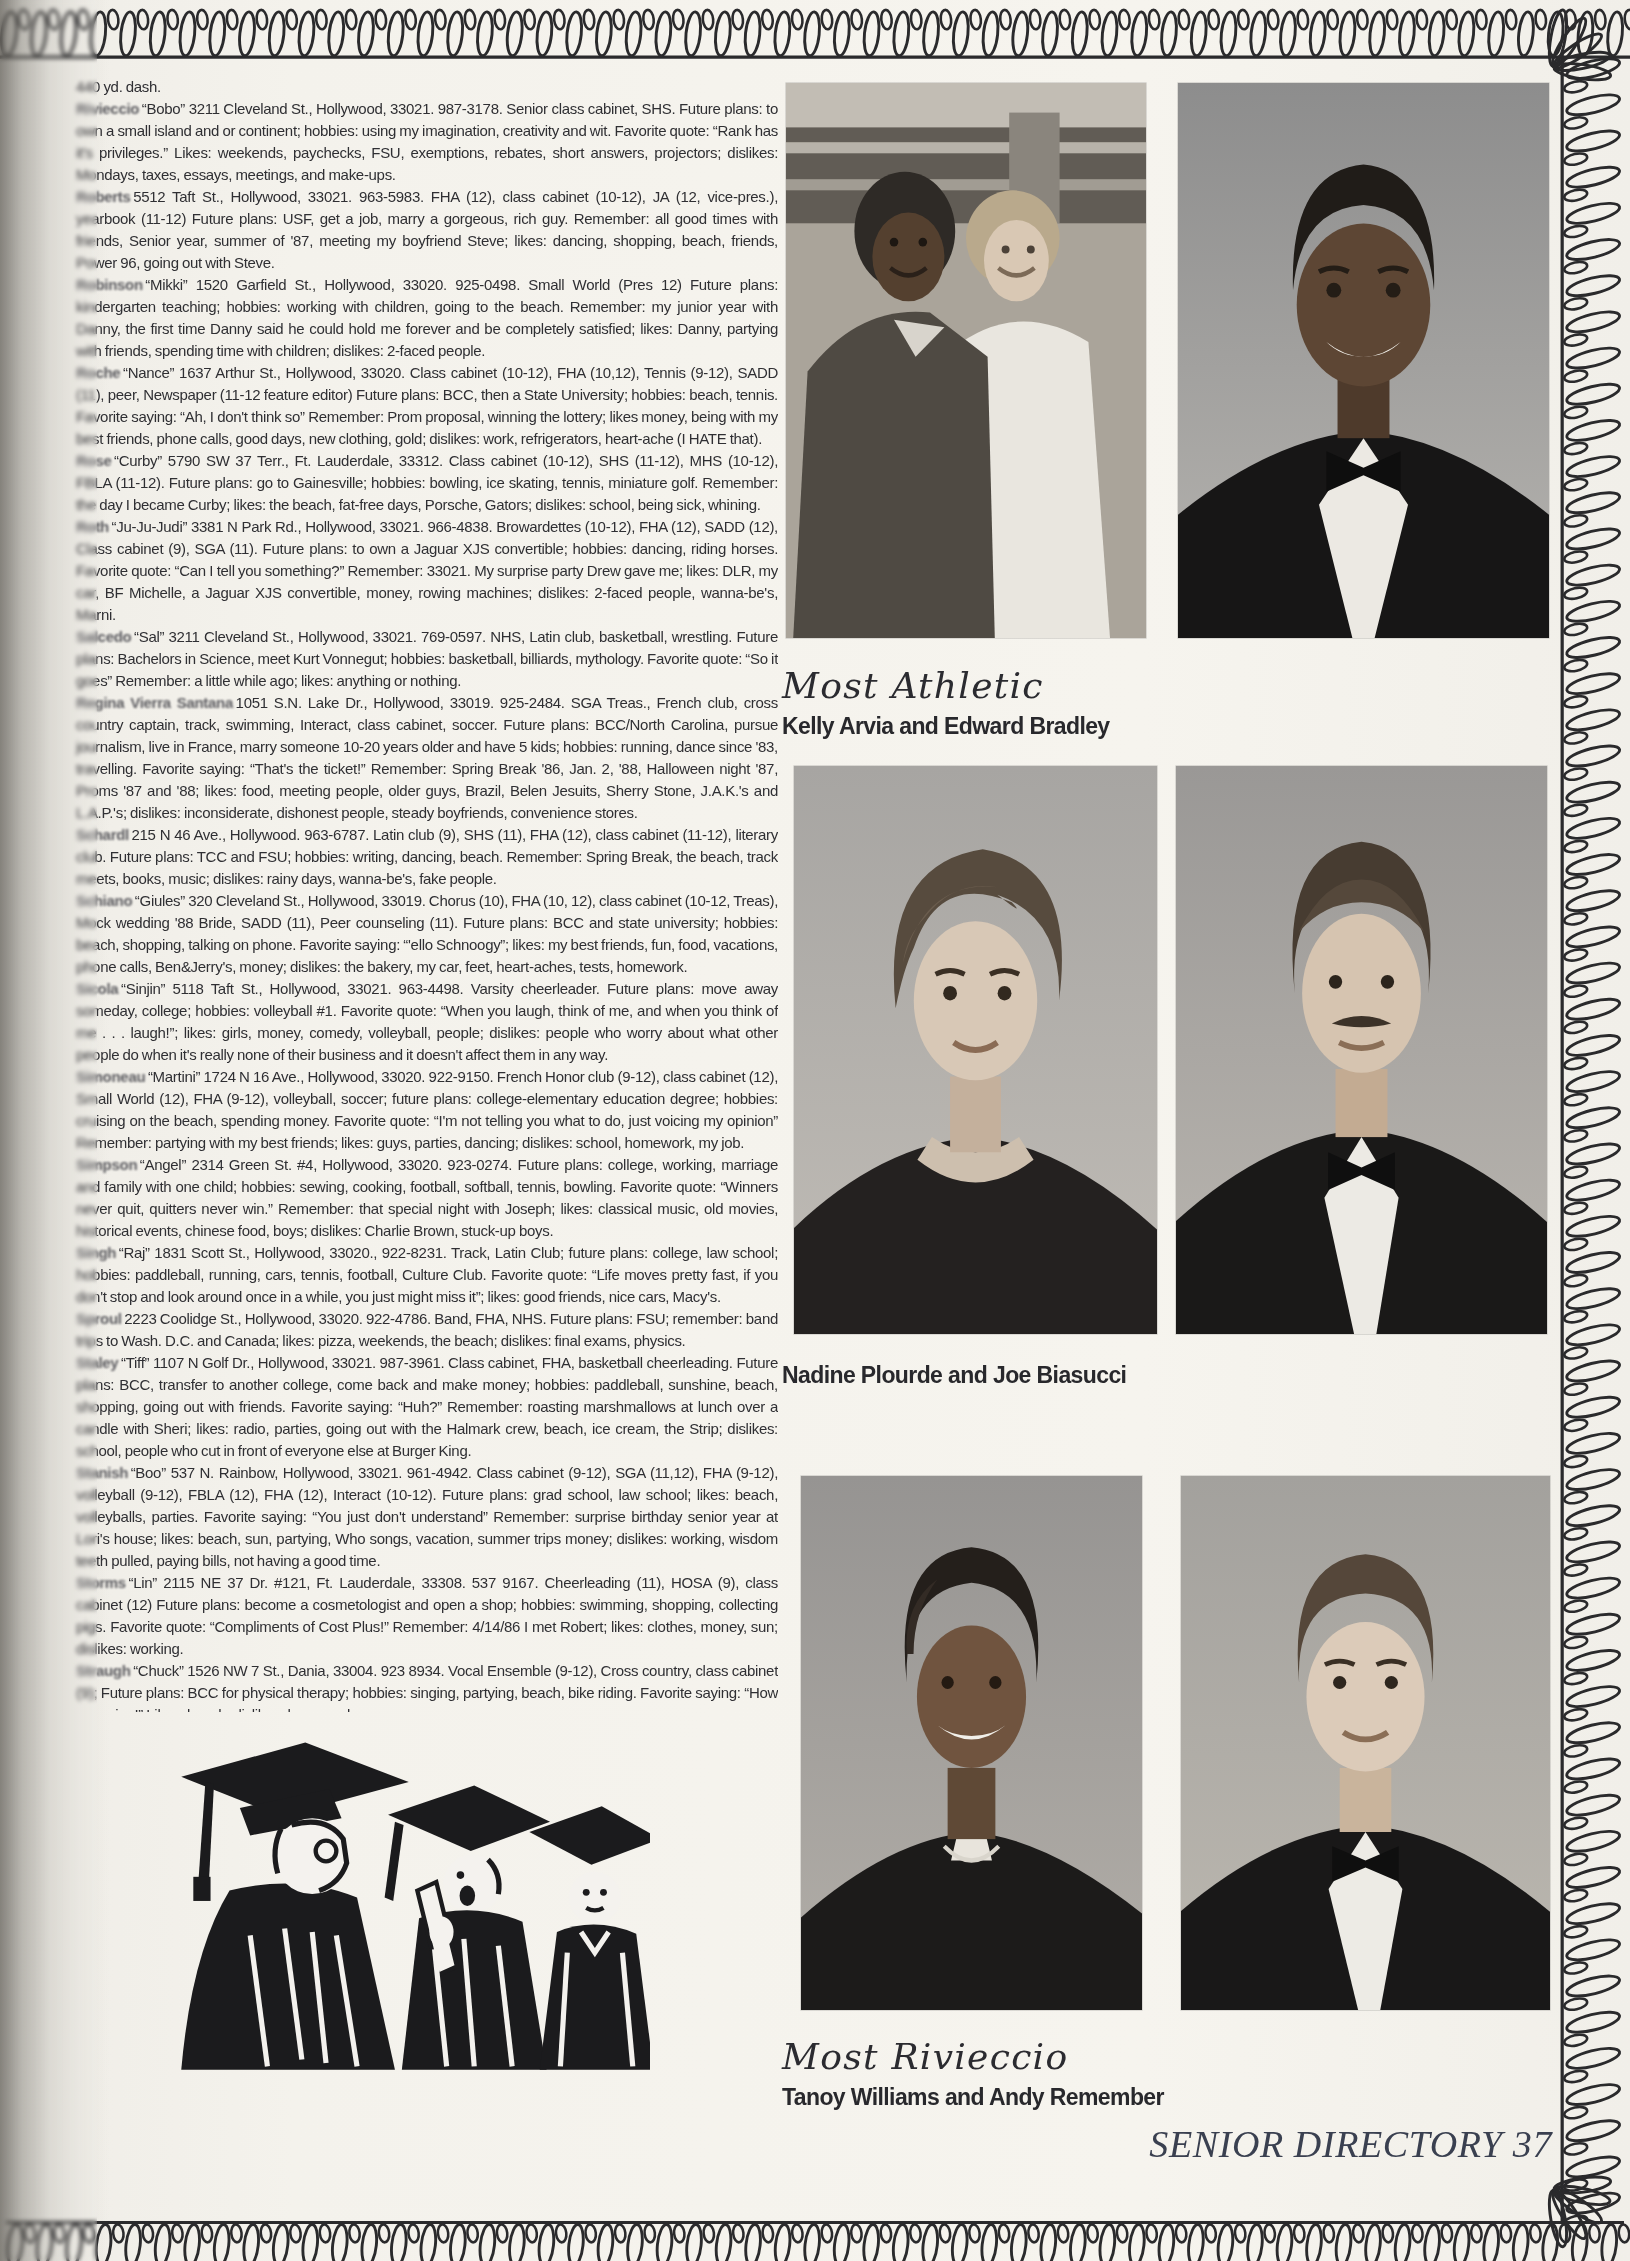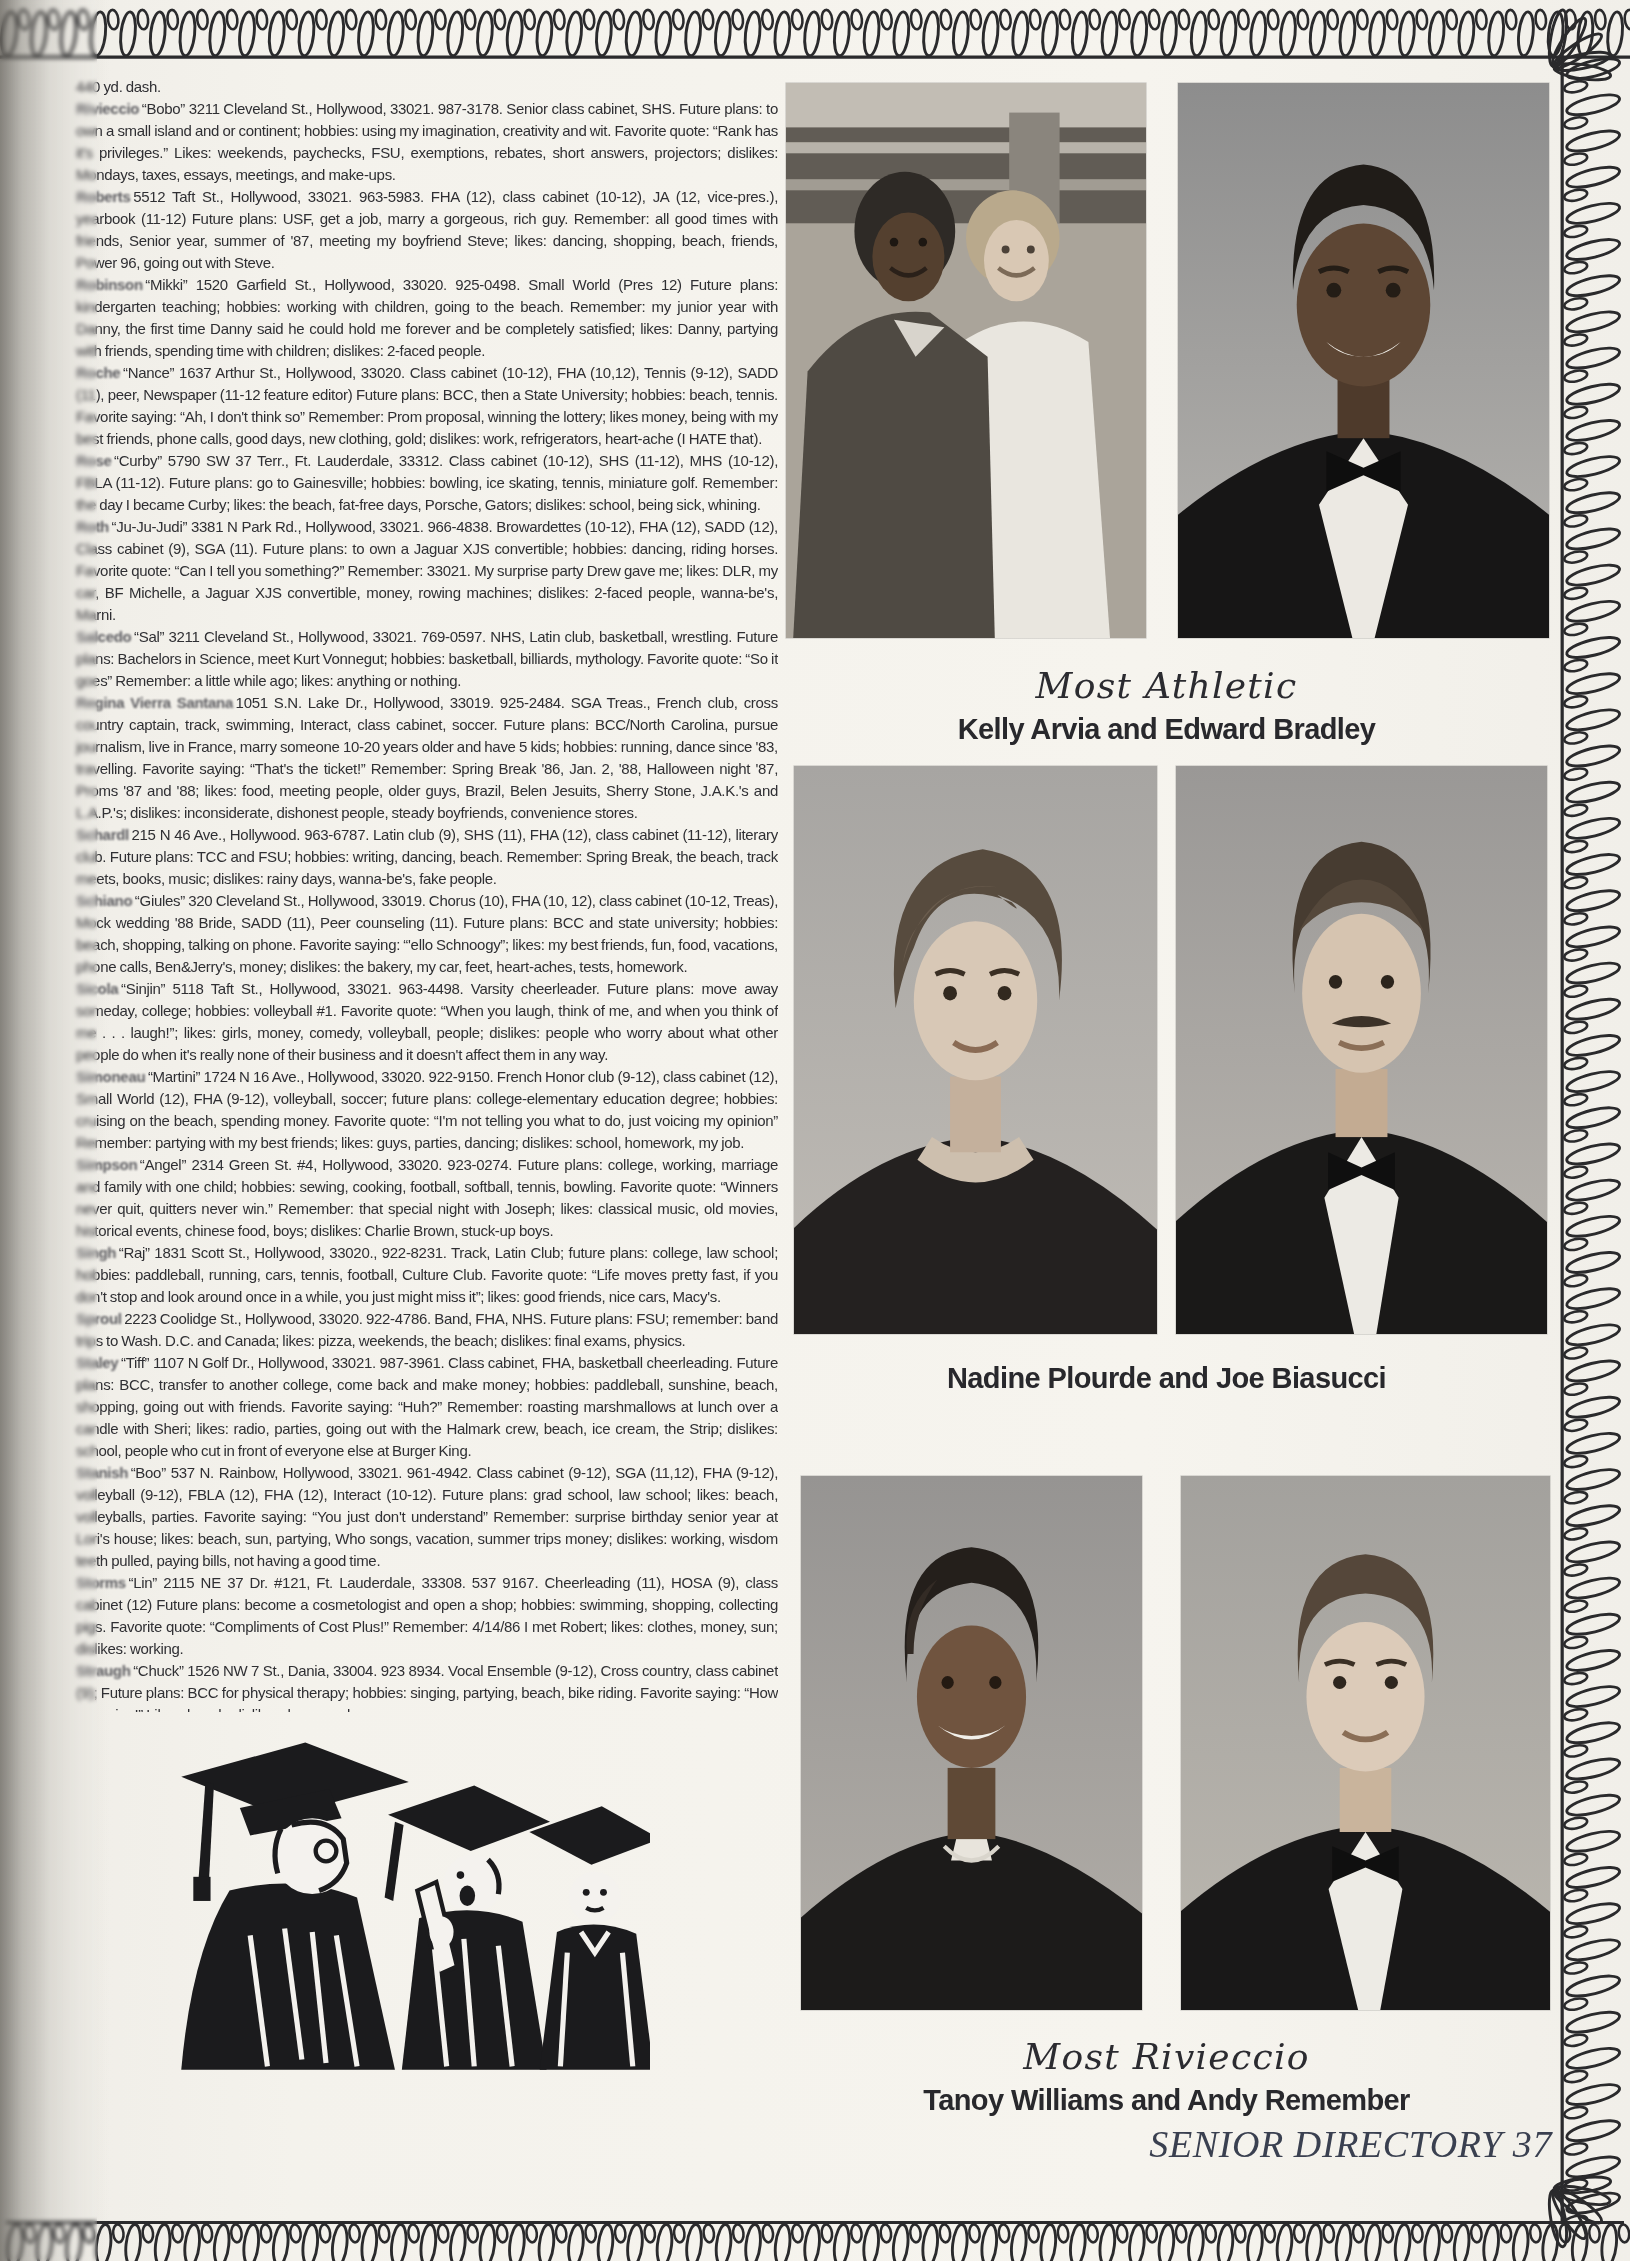--- a/index.html
+++ b/index.html
@@ -15,24 +15,24 @@
              letter-spacing:-0.3px;word-spacing:-0.6px;text-align:justify;}
   .directory p{margin:0;}
   .lead{font-weight:bold;color:#44444a;filter:blur(0.8px);opacity:.85;margin-right:2.6px;}
   .lead:empty{display:none;margin:0;}
 
   
   .photo{position:absolute;box-shadow:0 0 0 0.6px rgba(60,60,60,.25);}
   .photo svg{width:100%;height:100%;}
 
   
-  .caption{position:absolute;left:782px;width:769px;text-align:center;color:#2b2b30;}
+  .caption{position:absolute;left:782px;width:769px;color:#2b2b30;}
   .caption .script{font-family:"DejaVu Serif",serif;font-style:italic;font-size:36px;
                    font-weight:500;letter-spacing:1.3px;}
-  .caption .names{font-size:29px;font-weight:bold;letter-spacing:-0.6px;margin-top:6.5px;color:#28282c;}
+  .caption .names{font-size:23px;font-weight:bold;letter-spacing:-0.6px;margin-top:6.5px;color:#28282c;}
 
   
   .footer{position:absolute;left:967px;top:2122px;width:585px;text-align:right;
           font-family:"Liberation Serif",serif;font-style:italic;font-size:38px;
           color:#3a4050;letter-spacing:0.6px;}
 
   
   .gutter-blur-strong{position:absolute;left:0;top:0;width:97px;height:100%;
         backdrop-filter:blur(1.9px);-webkit-backdrop-filter:blur(1.9px);z-index:6;}
   .gutter-blur-soft{position:absolute;left:97px;top:0;width:78px;height:100%;

